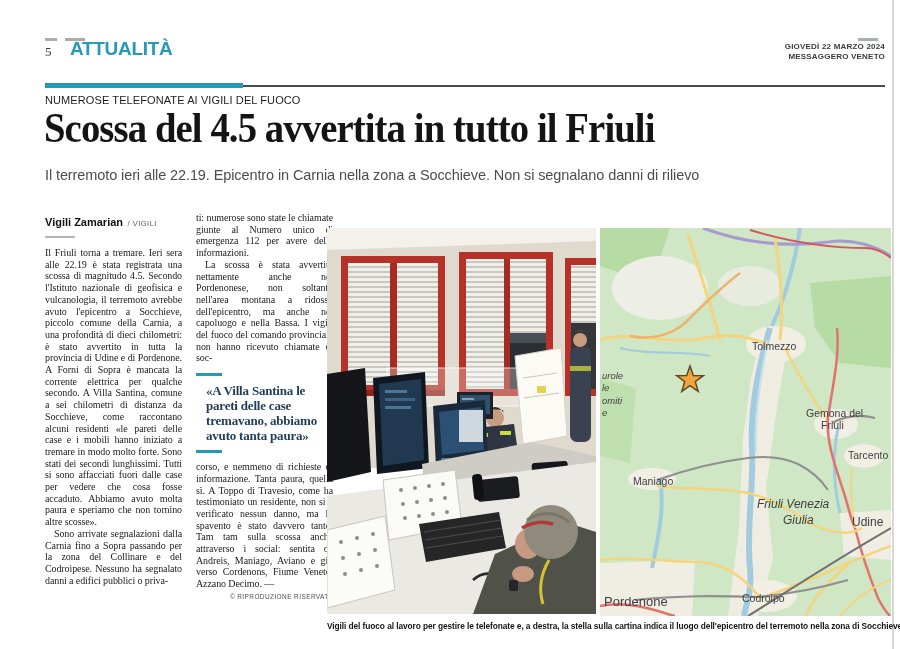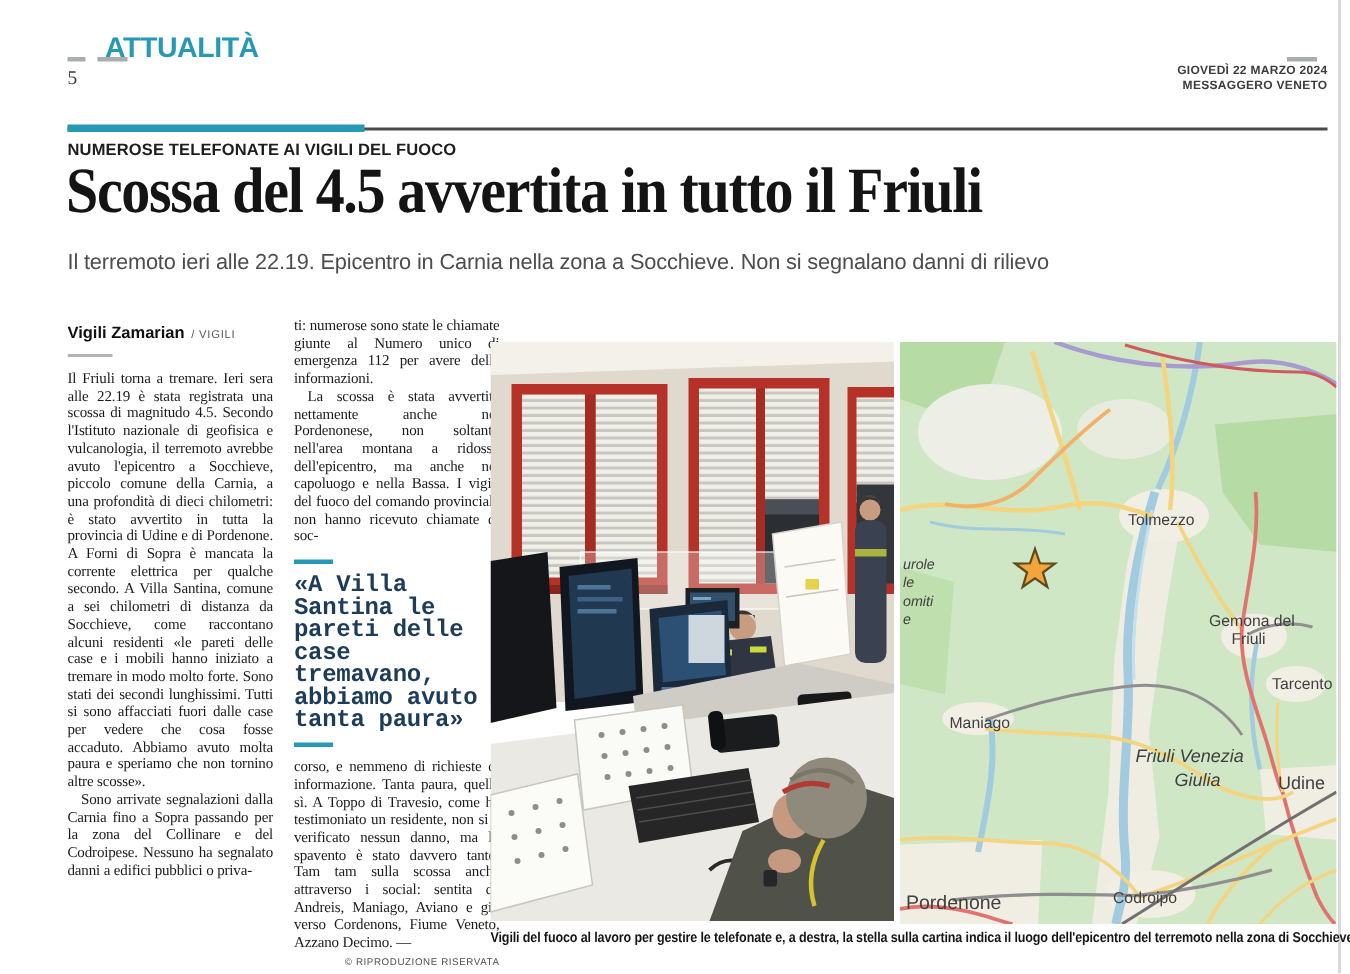--- a/index.html
+++ b/index.html
@@ -5,45 +5,45 @@
   html,body{margin:0;padding:0;background:#ffffff;}
   .canvas{position:relative;width:900px;height:649px;background:#fff;
           font-family:"Liberation Sans",sans-serif;overflow:hidden;color:#1c1c1c;}
   .abs{position:absolute;}
 
   
   .edge-right{left:892px;top:0;width:2px;height:649px;background:#d8d8d8;}
   .cropmark{height:3px;background:#aaadad;}
 
   .pagenum{left:45px;top:44px;font-size:13px;color:#3a3a3a;font-family:"Liberation Serif",serif;}
-  .section{left:70px;top:22px;font-size:19px;font-weight:bold;letter-spacing:-.3px;color:var(--accent-teal);}
+  .section{left:70px;top:38px;font-size:19px;font-weight:bold;letter-spacing:-.3px;color:var(--accent-teal);}
   .dateblock{right:15px;top:42px;text-align:right;font-size:8px;font-weight:bold;color:#3c3c3c;line-height:10px;letter-spacing:.2px;}
 
   .rule-dark{left:45px;top:85px;width:840px;height:2px;background:#4a4a4a;}
   .rule-teal{left:45px;top:83px;width:198px;height:5px;background:var(--accent-teal);}
 
-  .kicker{left:45px;top:94px;font-size:11px;font-weight:bold;letter-spacing:.1px;color:#1d1d1d;white-space:nowrap;}
+  .kicker{left:45px;top:94px;font-size:11px;font-weight:normal;letter-spacing:.1px;color:#1d1d1d;white-space:nowrap;}
   .headline{left:44px;top:103px;width:860px;font-family:"Liberation Serif",serif;font-weight:bold;
             font-size:43px;letter-spacing:-1px;color:#141414;white-space:nowrap;
             transform:scaleX(.90);transform-origin:left center;}
   .subhead{left:45px;top:167px;width:860px;font-size:14.5px;color:#4d4d4d;letter-spacing:-.1px;white-space:nowrap;}
 
   
   .col{width:137px;overflow:hidden;}
   .col1{left:45px;top:212px;height:432px;}
   .col2{left:196px;top:212px;height:432px;}
   .byline-name{font-size:11px;font-weight:bold;color:#111;display:inline;}
   .byline-place{font-size:7.5px;color:#5a5a5a;letter-spacing:.5px;display:inline;}
   .byline-rule{width:30px;height:2px;background:#b3b3b3;margin:6px 0 9px 0;}
   .body-p{margin:0;font-family:"Liberation Serif",serif;font-size:10px;line-height:11.7px;
           text-align:justify;letter-spacing:-.1px;color:#1b1b1b;}
   .indent{text-indent:9px;}
   .quote-block{margin:9px 0 8px 0;}
   .quote-bar{width:26px;height:3px;background:var(--accent-teal);}
-  .quote-text{margin:7px 0;font-family:Liberation Mono, monospace;font-weight:bold;font-size:16px;
+  .quote-text{margin:7px 10px;font-family:Liberation Serif, serif;font-weight:bold;font-size:13px;
               line-height:15px;color:var(--quote-navy);letter-spacing:-.2px;}
   .copyright{margin-top:3px;font-size:6.5px;color:#4f4f4f;text-align:right;letter-spacing:.4px;}
 
   
   .photo{left:327px;top:228px;width:269px;height:386px;}
   .map{left:600px;top:228px;width:287px;height:388px;}
   .photo svg,.map svg{display:block;}
   .map text{font-family:"Liberation Sans",sans-serif;fill:#3f3f3f;}
   .caption{left:327px;top:620px;width:565px;font-size:9.5px;font-weight:bold;color:#151515;
            white-space:nowrap;transform:scaleX(.88);transform-origin:left center;letter-spacing:-.1px;}

